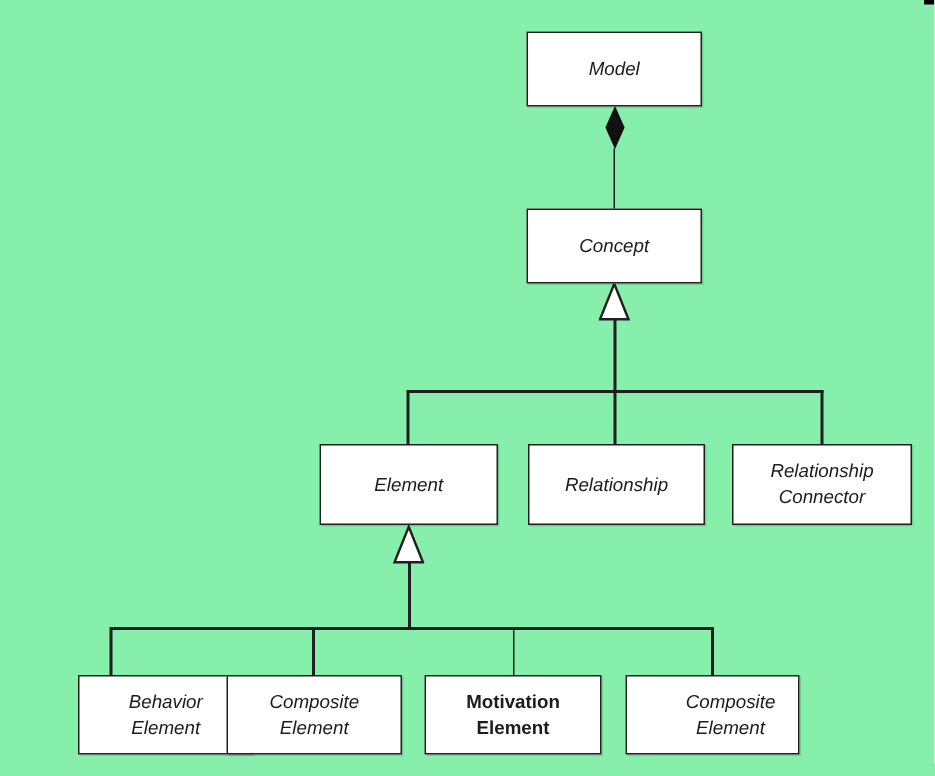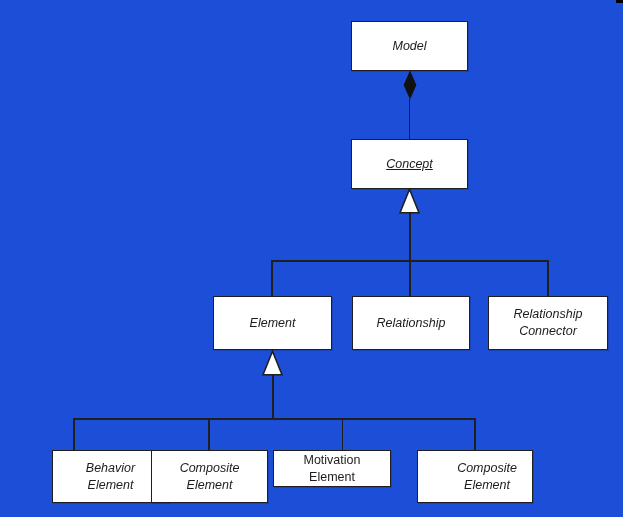--- a/index.html
+++ b/index.html
@@ -1,41 +1,41 @@
 <!DOCTYPE html>
 <html><head>
 <meta charset="utf-8">
 <style>
   html,body{margin:0;padding:0;background:#ffffff;}
   .canvas{
-    position:relative;width:623px;height:517px;background:#1d4ed8;
+    position:relative;width:623px;height:517px;background:#86efac;
     font-family:"Liberation Sans",sans-serif;overflow:hidden;
   }
   .node{
     position:absolute;box-sizing:border-box;
     border:1.6px solid #1f1f1f;background:#ffffff;
     display:flex;align-items:center;justify-content:center;
     text-align:center;font-size:12.5px;color:#1c1c1c;line-height:1.35;
     white-space:pre-line;
     box-shadow:1px 1px 0 rgba(0,0,0,0.14);
   }
   .node[data-abstract="true"]{font-style:italic;}
   .line{position:absolute;background:#1f1f1f;}
   .marker{position:absolute;}
   .artifact{position:absolute;background:#000000;}
 
   
   #n-model    {left:351px;top:21px; width:117px;height:50px;}
-  #n-concept  {left:351px;top:139px;width:117px;height:50px;text-decoration:underline;}
+  #n-concept  {left:351px;top:139px;width:117px;height:50px;}
   #n-element  {left:213px;top:296px;width:119px;height:54px;}
   #n-relationship{left:352px;top:296px;width:118px;height:54px;}
   #n-relconn  {left:488px;top:296px;width:120px;height:54px;}
   #n-behavior {left:16px; top:450px;width:117px;height:53px;margin-left:36px;}
   #n-structure{left:151px;top:450px;width:117px;height:53px;}
-  #n-motivation{left:273px;top:450px;width:118px;height:37px;}
+  #n-motivation{left:283px;top:450px;width:118px;height:53px;font-weight:bold;}
   #n-composite{left:417px;top:450px;width:116px;height:53px;padding-left:24px;}
 </style>
 </head>
 <body>
 
 <div class="canvas">
 
   <div class="line" style="left:408.7px;top:99px;width:1.4px;height:41px;"></div>
 
   <div class="line" style="left:408.5px;top:212px;width:2px;height:84px;"></div>

